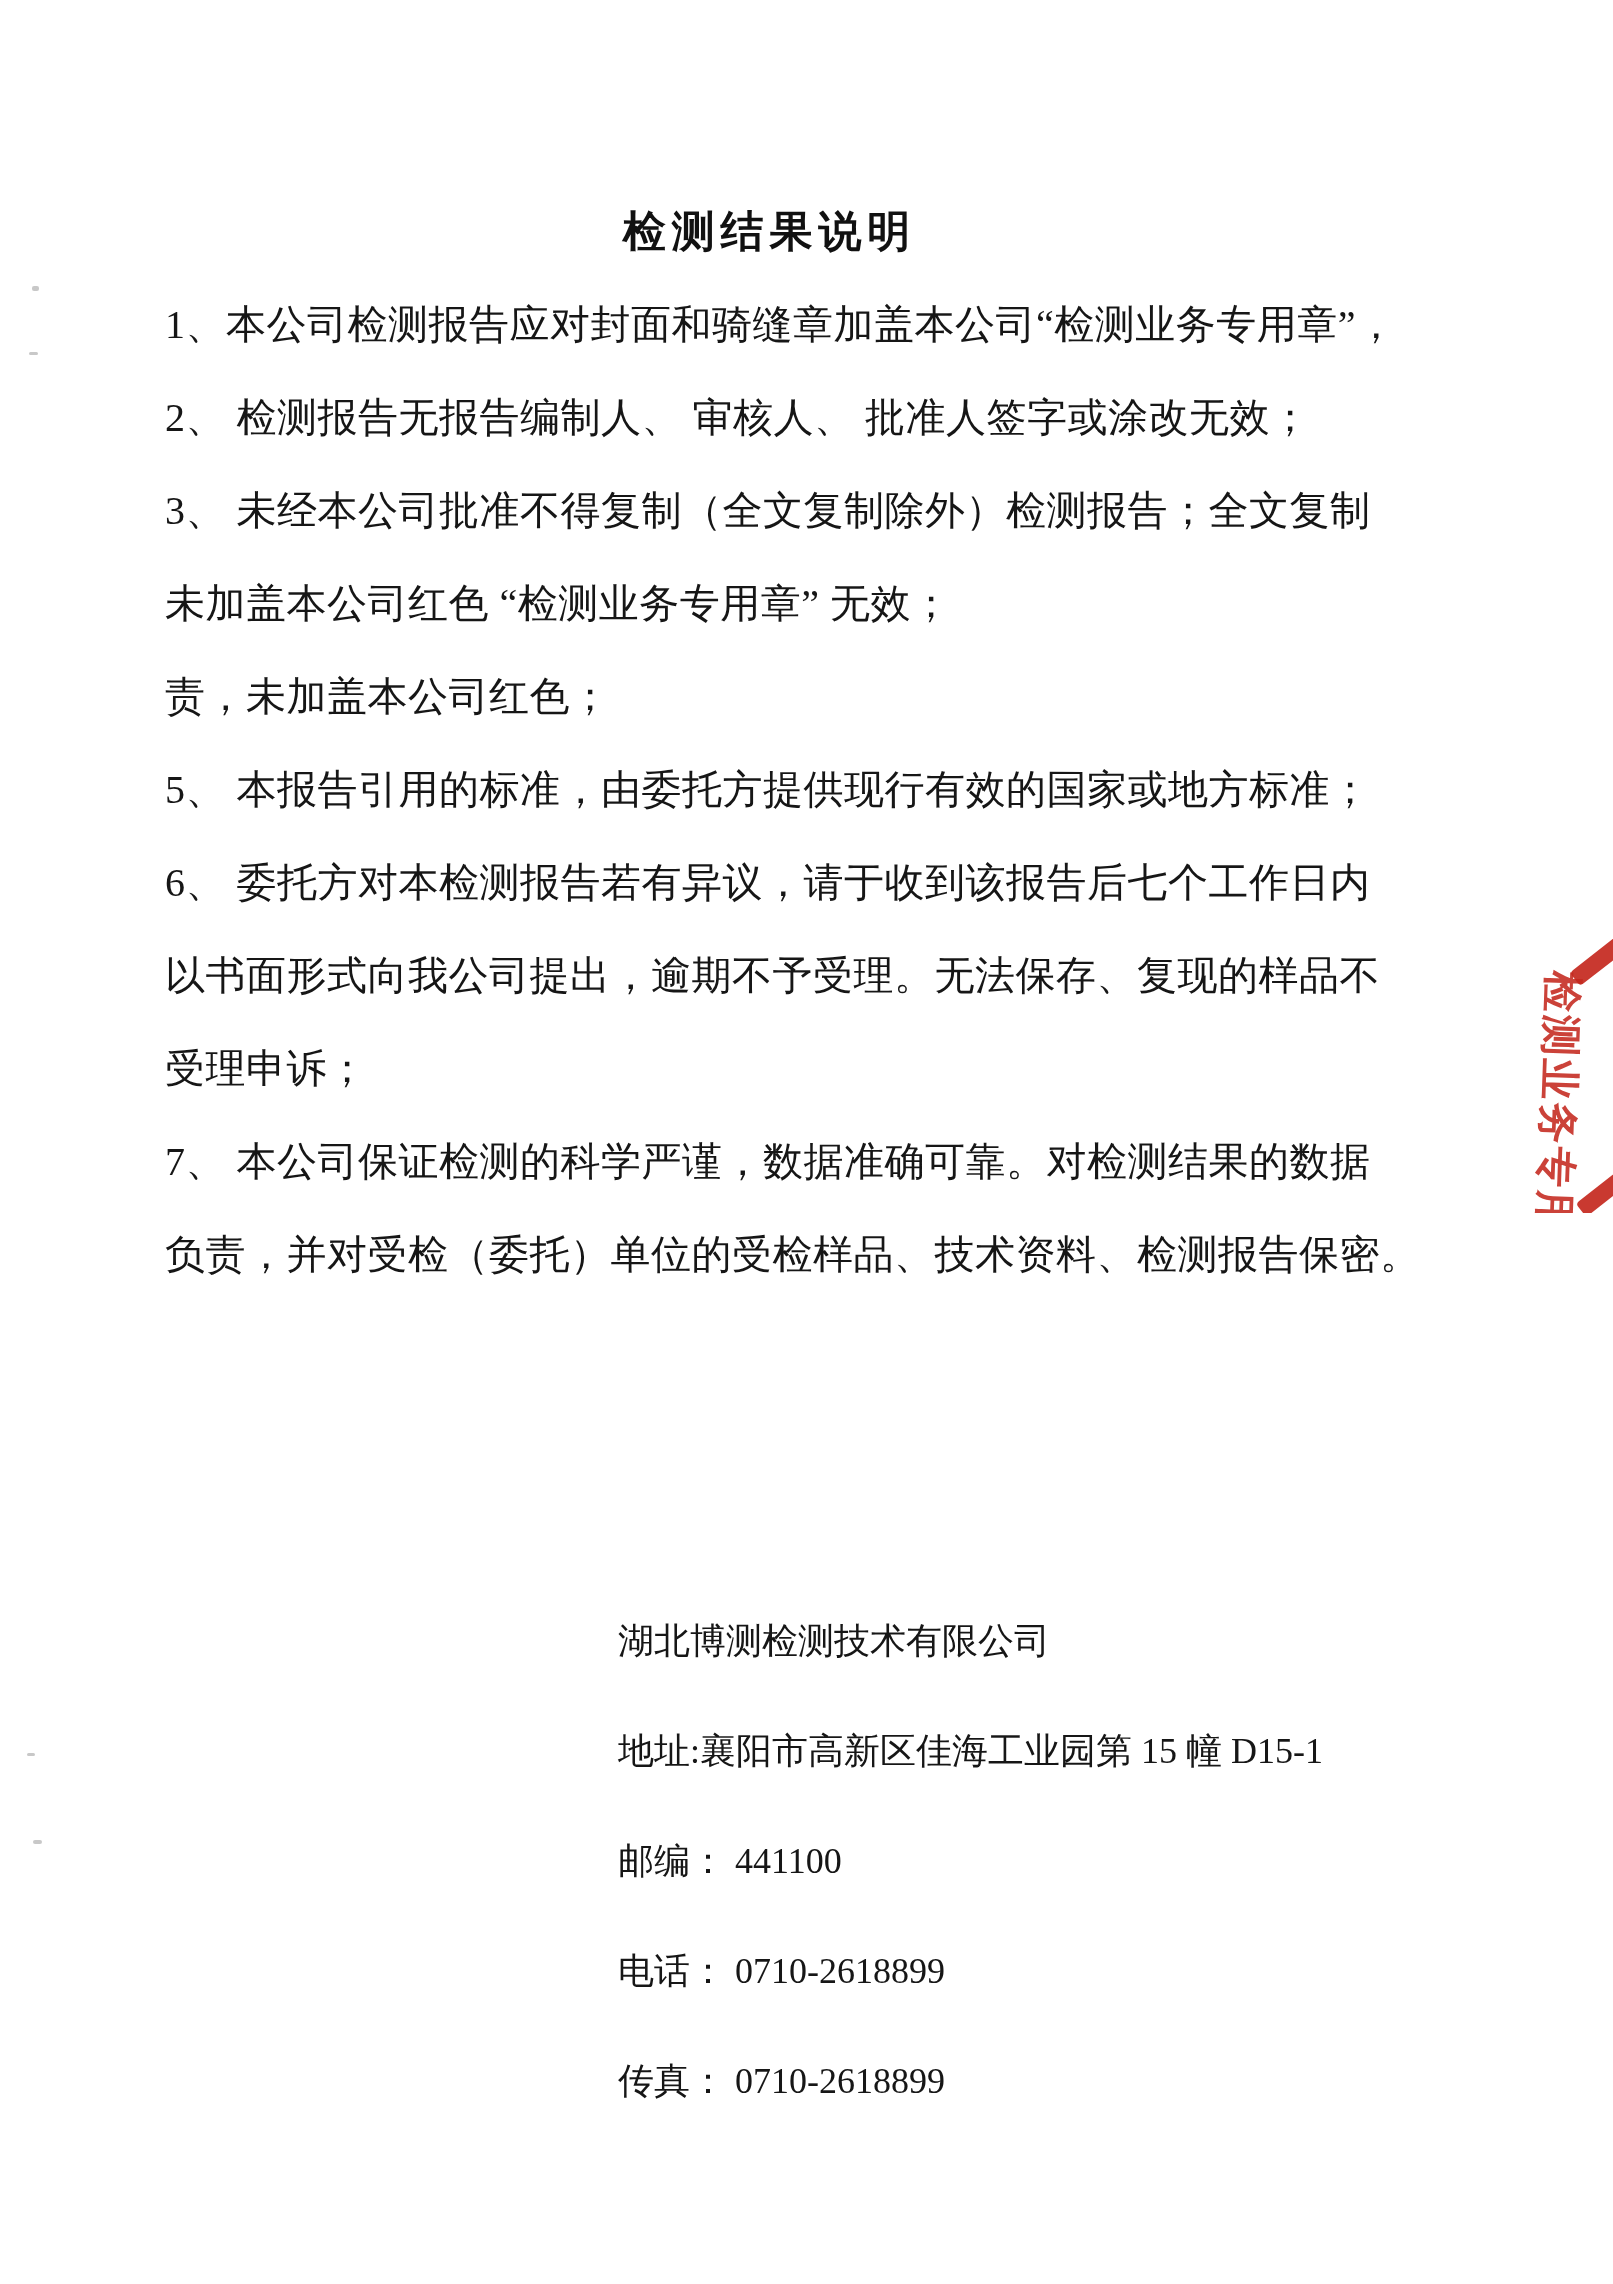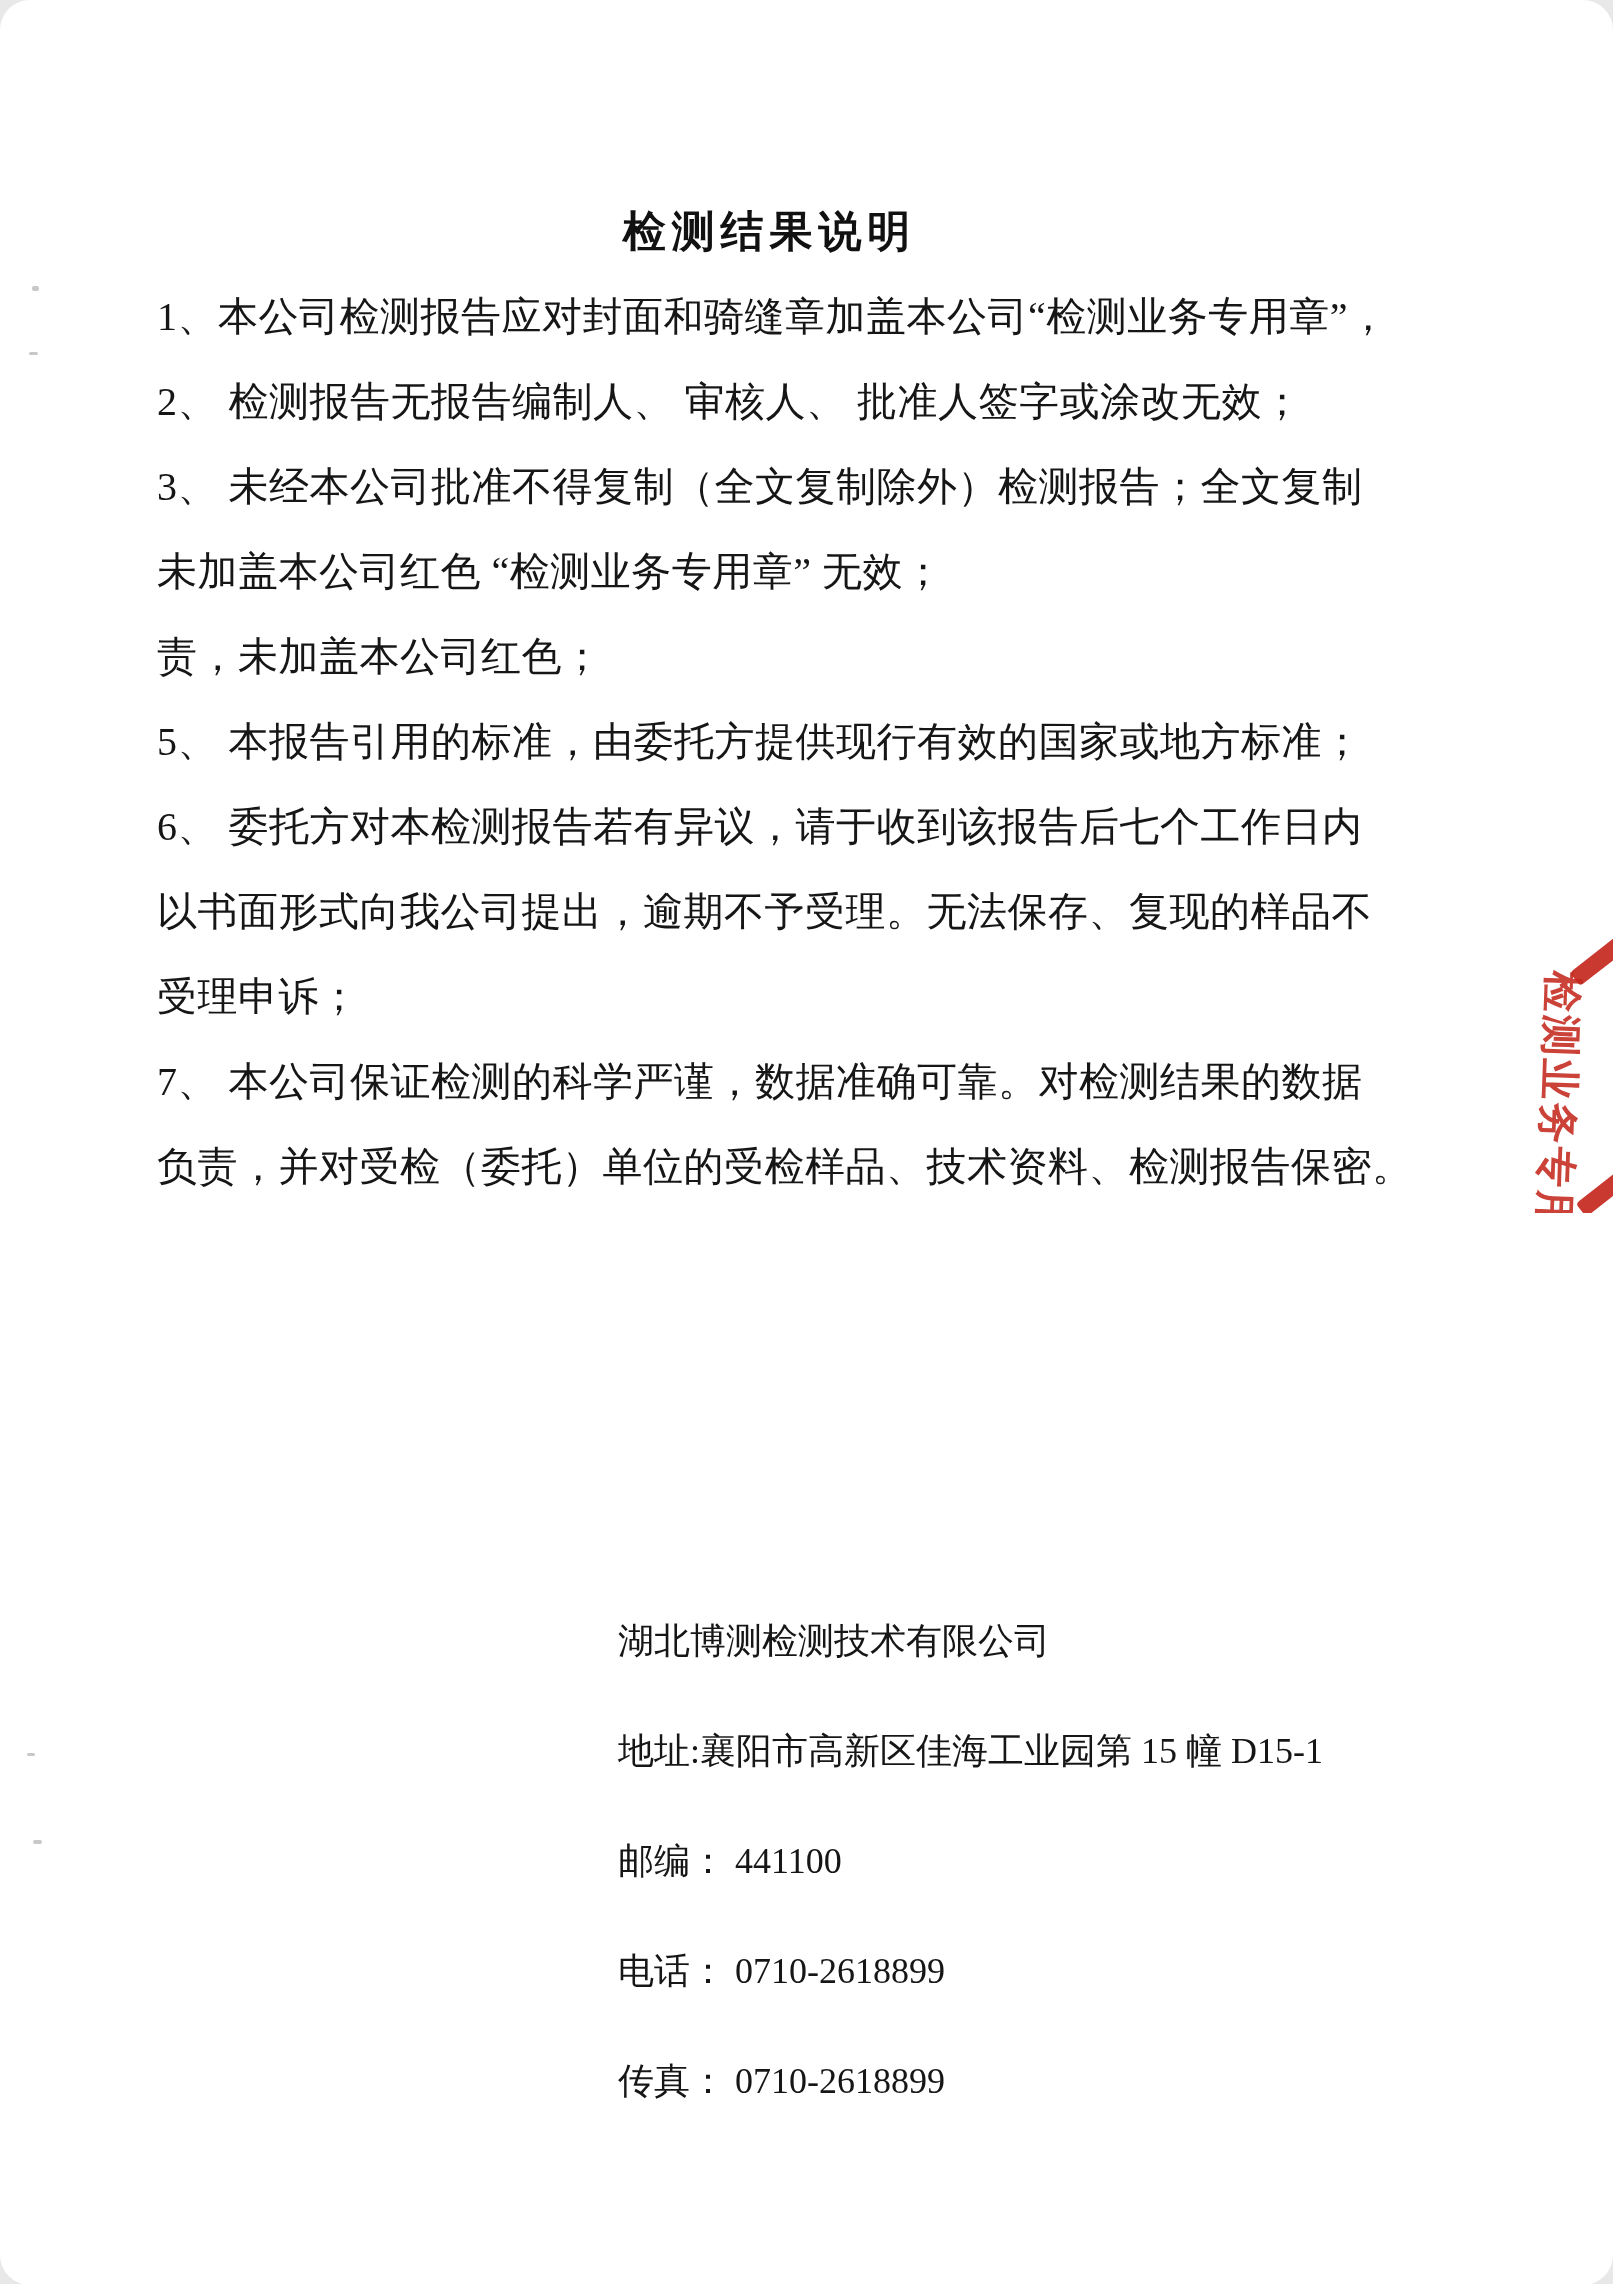--- a/index.html
+++ b/index.html
@@ -5,41 +5,40 @@
   html, body { margin: 0; padding: 0; background: #e8e8e8; }
   .page {
     position: relative;
     width: 1613px;
     height: 2285px;
     margin: 0 auto;
     background: #ffffff;
     overflow: hidden;
     font-family: "Liberation Serif", "DejaVu Serif", serif;
     color: #1a1a1a;
-    border-radius: 30px;
   }
   .doc-title {
     position: absolute;
     left: 157px;
     top: 174px;
     width: 1225px;
     text-align: center;
     font-size: 43px;
     font-weight: bold;
     letter-spacing: 5.9px;
     color: #111;
   }
   .notice {
     position: absolute;
     left: 157px;
     top: 274px;
     width: 1240px;
   }
   .notice p {
-    margin: 0;
+    margin: 8px;
     height: 85px;
     line-height: 85px;
     font-size: 40px;
     letter-spacing: 0.5px;
     white-space: nowrap;
     color: #161616;
   }
   .footer-block {
     position: absolute;
     left: 617px;

